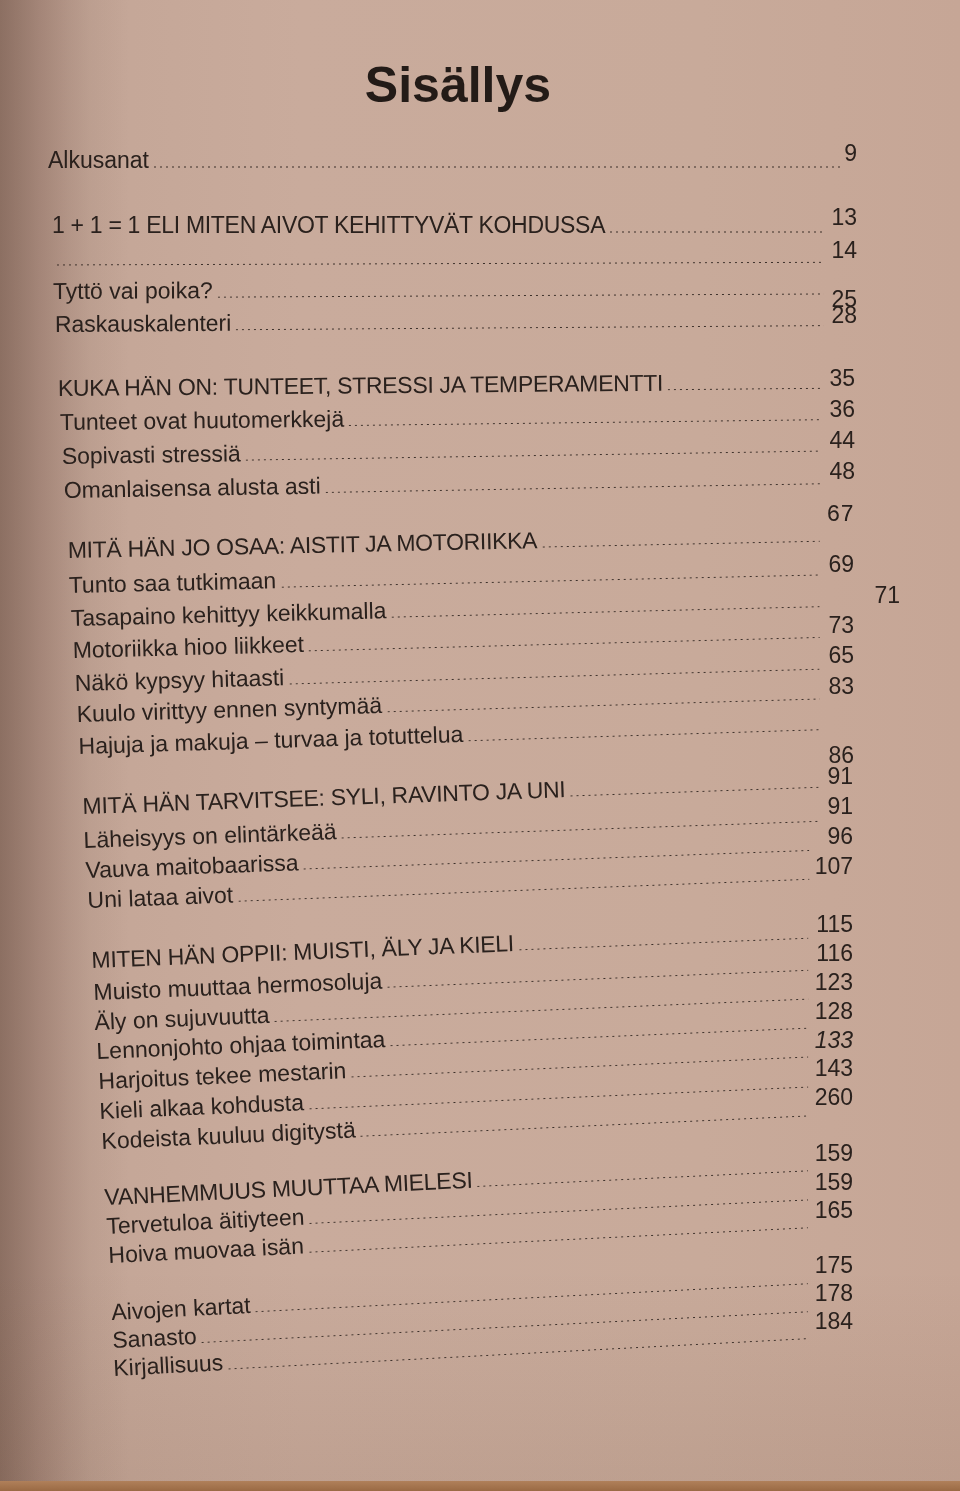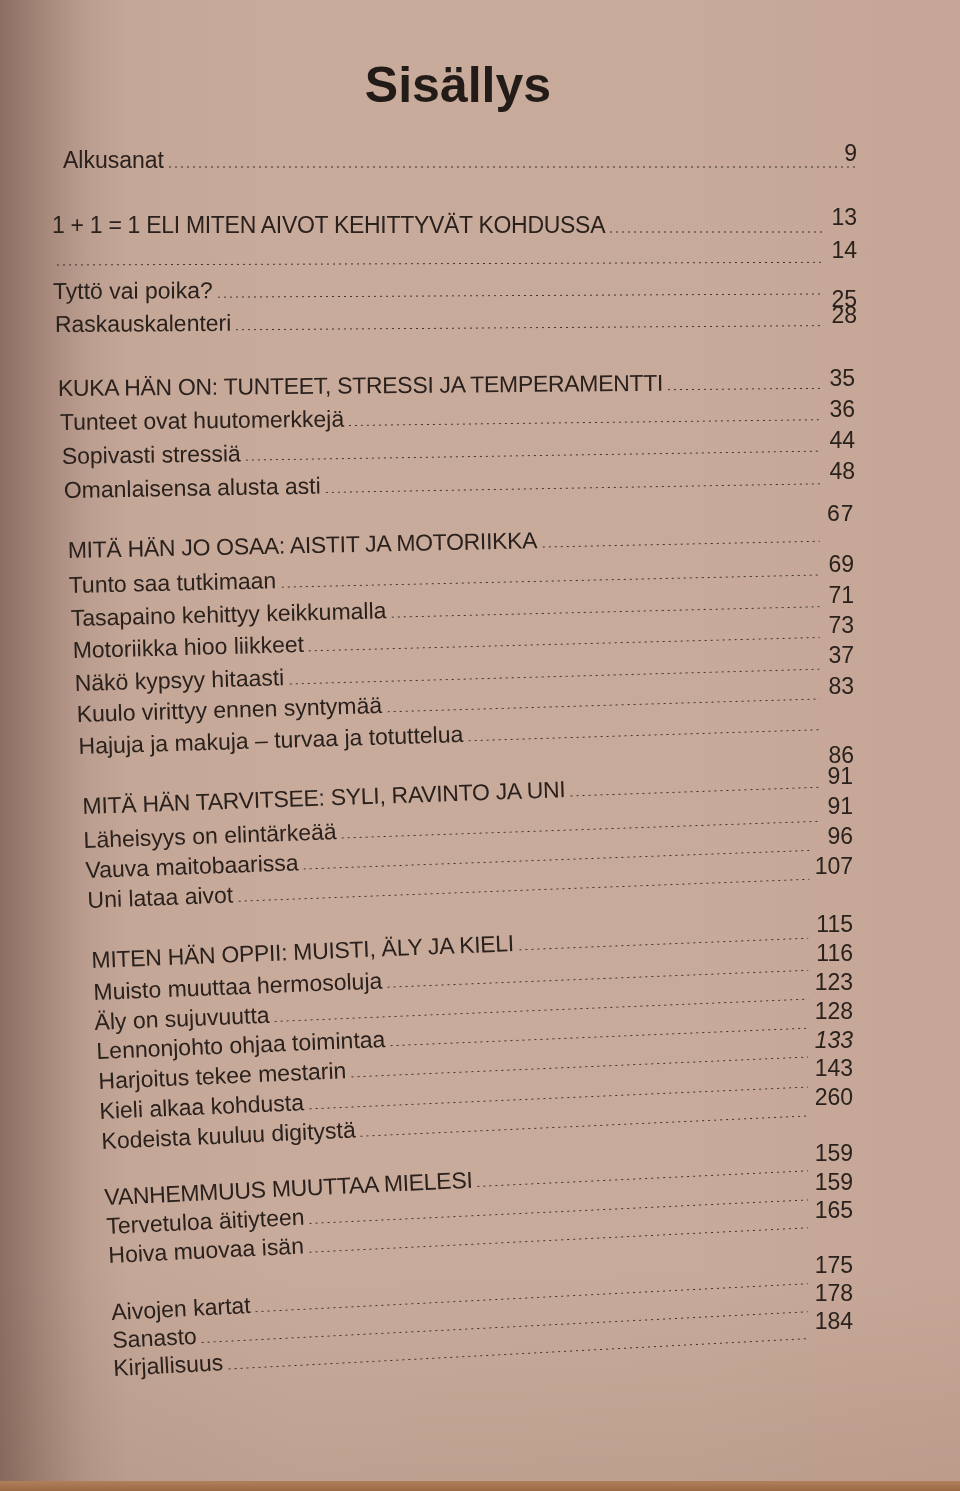--- a/index.html
+++ b/index.html
@@ -43,21 +43,21 @@
 </style>
 </head>
 <body>
 
 <div class="page-shade"></div>
 <div class="table-edge"></div>
 
 <h1 class="title">Sisällys</h1>
 
 <div id="toc">
-    <div class="entry front" style="left: 63px; top: 140px; width: 795px; transform: rotate(0deg); justify-content: flex-end;">
+    <div class="entry front" style="left: 48px; top: 140px; width: 795px; transform: rotate(0deg); justify-content: flex-end;">
       <span class="label">Alkusanat</span>
       <span class="leader"></span>
     </div>
     <div class="entry chapter" style="left: 52px; top: 205px; width: 775px; transform: rotate(0deg);">
       <span class="label">1 + 1 = 1 ELI MITEN AIVOT KEHITTYVÄT KOHDUSSA</span>
       <span class="leader"></span>
     </div>
     <div class="entry section" style="left: 52px; top: 238px; width: 775px; transform: rotate(-0.2deg);">
       <span class="leader"></span>
     </div>
@@ -185,23 +185,23 @@
     <span class="pagenum" style="left: 797px; top: 206px;">13</span>
     <span class="pagenum" style="left: 797px; top: 239px;">14</span>
     <span class="pagenum" style="left: 797px; top: 288px;">25</span>
     <span class="pagenum" style="left: 797px; top: 304px;">28</span>
     <span class="pagenum" style="left: 795px; top: 367px;">35</span>
     <span class="pagenum" style="left: 795px; top: 398px;">36</span>
     <span class="pagenum" style="left: 795px; top: 429px;">44</span>
     <span class="pagenum" style="left: 795px; top: 460px;">48</span>
     <span class="pagenum" style="left: 794px; top: 504px; font-family: Liberation Mono, monospace;">67</span>
     <span class="pagenum" style="left: 794px; top: 553px;">69</span>
-    <span class="pagenum" style="left: 794px; top: 584px;">71</span>
+    <span class="pagenum" style="left: 840px; top: 584px;">71</span>
     <span class="pagenum" style="left: 794px; top: 614px;">73</span>
-    <span class="pagenum" style="left: 794px; top: 644px;">37</span>
+    <span class="pagenum" style="left: 794px; top: 644px;">65</span>
     <span class="pagenum" style="left: 794px; top: 675px;">83</span>
     <span class="pagenum" style="left: 794px; top: 705px; margin-top: 39px;">86</span>
     <span class="pagenum" style="left: 793px; top: 765px;">91</span>
     <span class="pagenum" style="left: 793px; top: 795px;">91</span>
     <span class="pagenum" style="left: 793px; top: 825px;">96</span>
     <span class="pagenum" style="left: 793px; top: 855px; text-align: right;">107</span>
     <span class="pagenum" style="left: 793px; top: 913px;">115</span>
     <span class="pagenum" style="left: 793px; top: 942px;">116</span>
     <span class="pagenum" style="left: 793px; top: 971px;">123</span>
     <span class="pagenum" style="left: 793px; top: 1000px;">128</span>

